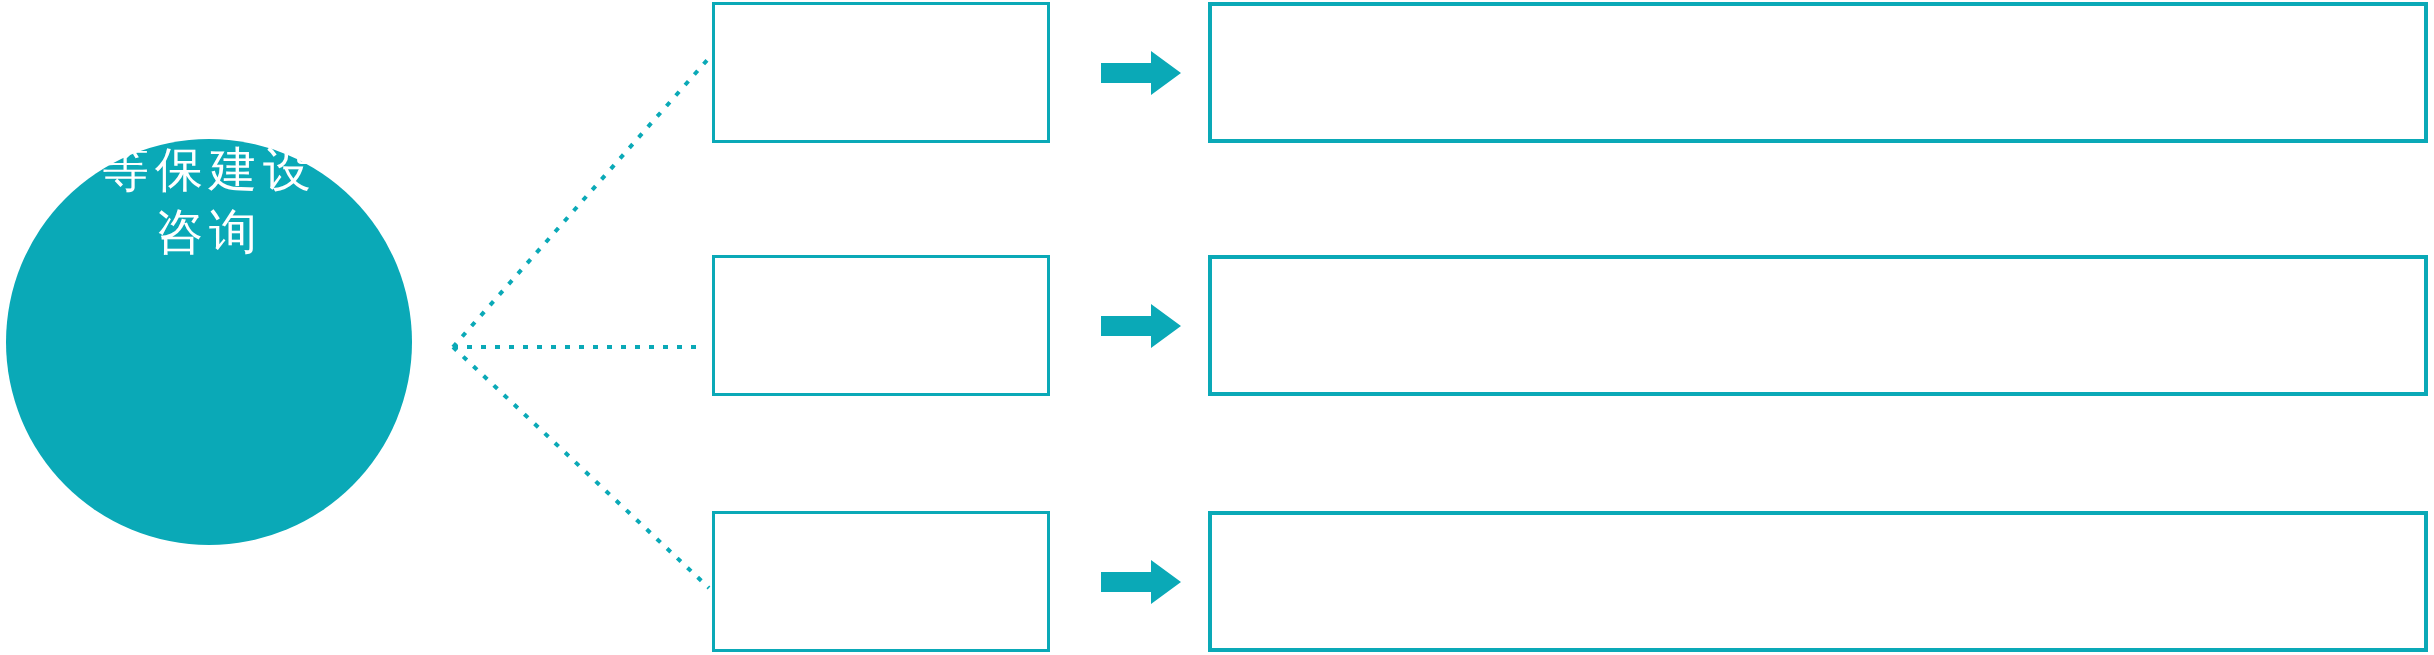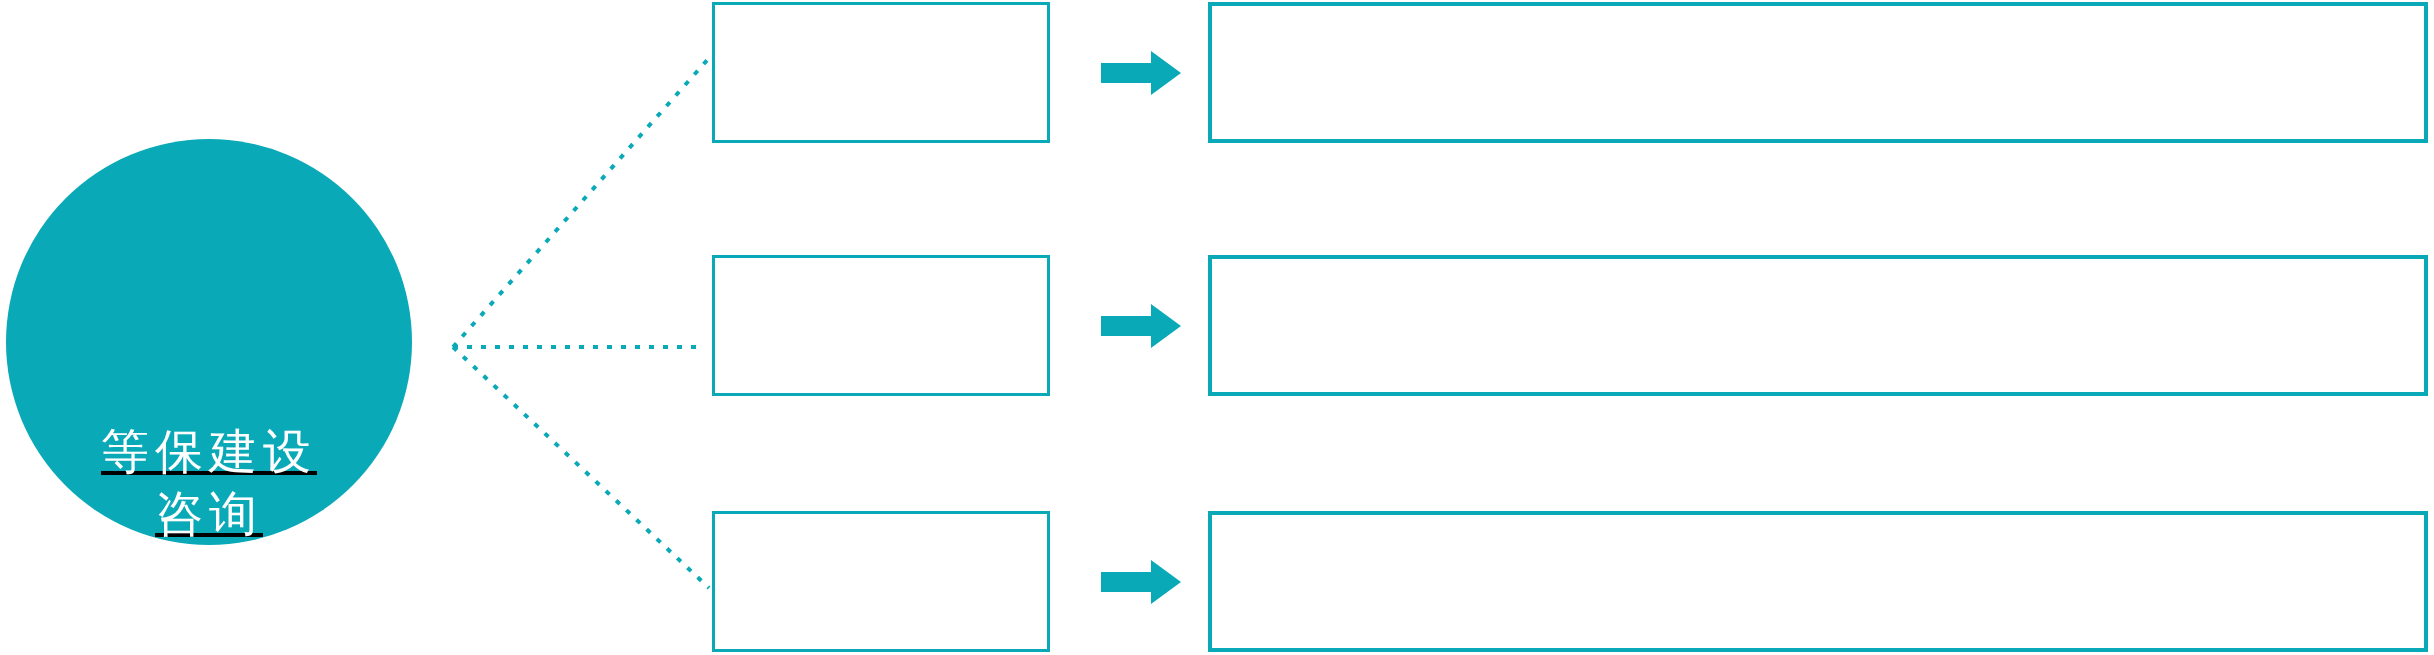--- a/index.html
+++ b/index.html
@@ -18,23 +18,22 @@
   
   .hub {
     position: absolute;
     left: 6px;
     top: 139px;
     width: 406px;
     height: 406px;
     border-radius: 50%;
     background: #0aa9b7;
     display: flex;
-    align-items: flex-end;
+    align-items: flex-start;
     justify-content: center;
-    text-decoration: underline;
   }
   .hub-label {
     color: #ffffff;
     font-size: 48px;
     font-weight: 300;
     letter-spacing: 6px;
     line-height: 62px;
     text-align: center;
     white-space: pre-line;
   }

